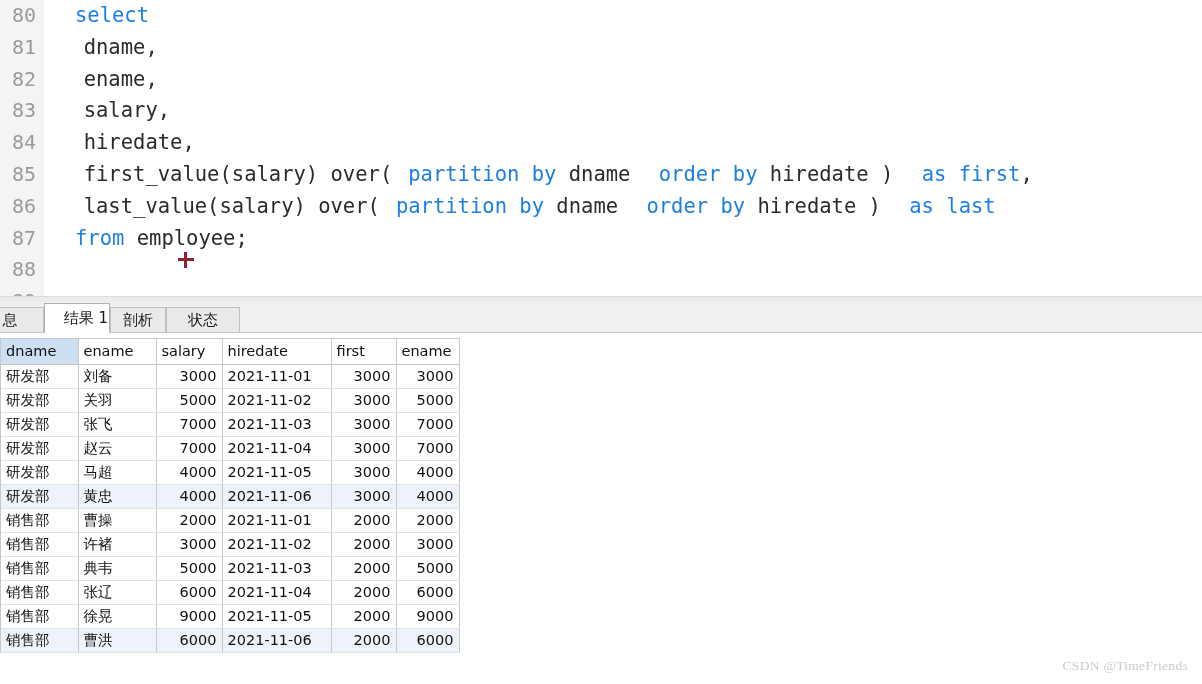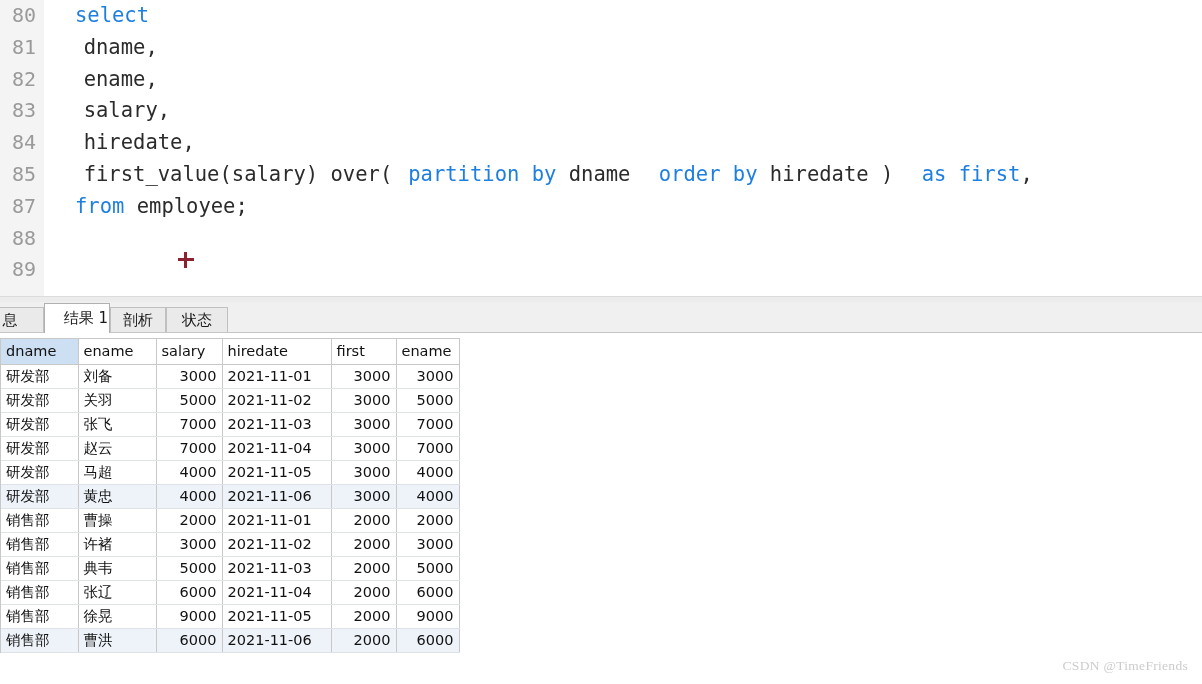--- a/index.html
+++ b/index.html
@@ -110,21 +110,21 @@
     height: 30px;
     line-height: 29px;
     background: #ffffff;
     border-color: #b0b0b0;
     z-index: 3;
     padding-left: 18px;
   }
   #tab-info   { left: -24px; width: 68px; }
   #tab-result { left: 44px;  width: 66px; }
   #tab-profile{ left: 110px; width: 56px; }
-  #tab-status { left: 166px; width: 62px; }
+  #tab-status { left: 166px; width: 74px; }
 
   
   #result-grid {
     position: absolute;
     left: 0; top: 338px;
     width: 459px;
     border-top: 1px solid #c8c8c8;
     border-left: 1px solid #c8c8c8;
   }
   table.grid {
@@ -179,20 +179,21 @@
 
 <div id="editor-pane">
   <div id="gutter-bg"></div>
   <div id="code-lines">
       <div class="code-line"><span class="ln">80</span><span class="code-text"><span class="kw">select</span></span></div>
       <div class="code-line"><span class="ln">81</span><span class="code-text"><span class="pl">  dname,</span></span></div>
       <div class="code-line"><span class="ln">82</span><span class="code-text"><span class="pl">  ename,</span></span></div>
       <div class="code-line"><span class="ln">83</span><span class="code-text"><span class="pl">  salary,</span></span></div>
       <div class="code-line"><span class="ln">84</span><span class="code-text"><span class="pl">  hiredate,</span></span></div>
       <div class="code-line"><span class="ln">85</span><span class="code-text"><span class="pl">  first_value(salary) over(</span><span class="kw">partition by</span><span class="pl"> dname </span><span class="kw">order by</span><span class="pl"> hiredate ) </span><span class="kw">as first</span><span class="pl">,</span></span></div>
+      <div class="code-line"><span class="ln">86</span><span class="code-text"><span class="pl">  last_value(salary) over(</span><span class="kw">partition by</span><span class="pl"> dname </span><span class="kw">order by</span><span class="pl"> hiredate ) </span><span class="kw">as last</span></span></div>
       <div class="code-line"><span class="ln">87</span><span class="code-text"><span class="kw">from</span><span class="pl"> employee;</span></span></div>
       <div class="code-line"><span class="ln">88</span><span class="code-text"><span class="pl"></span></span></div>
       <div class="code-line"><span class="ln">89</span><span class="code-text"><span class="pl"></span></span></div>
     </div>
   <div id="caret-marker">
     <i class="v"></i>
       <i class="h"></i>
   </div>
 </div>
 <div id="editor-divider"></div>

